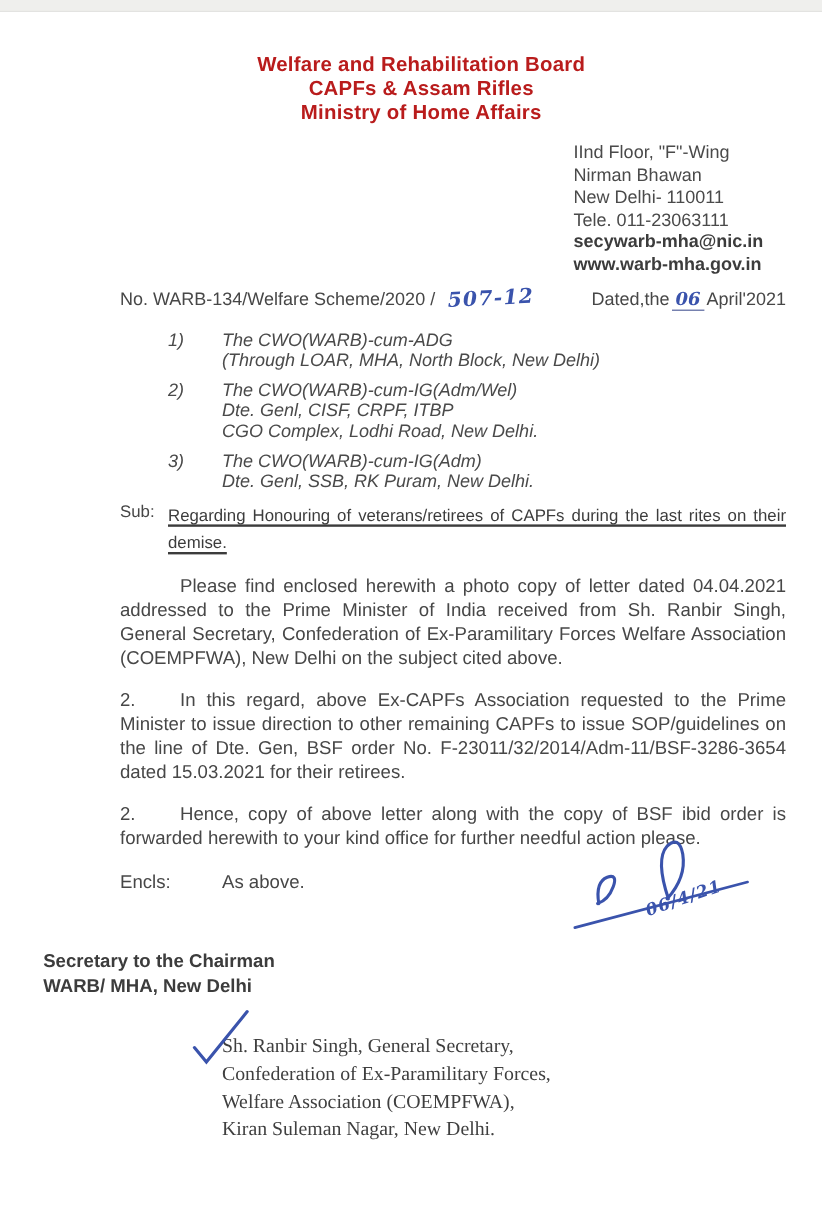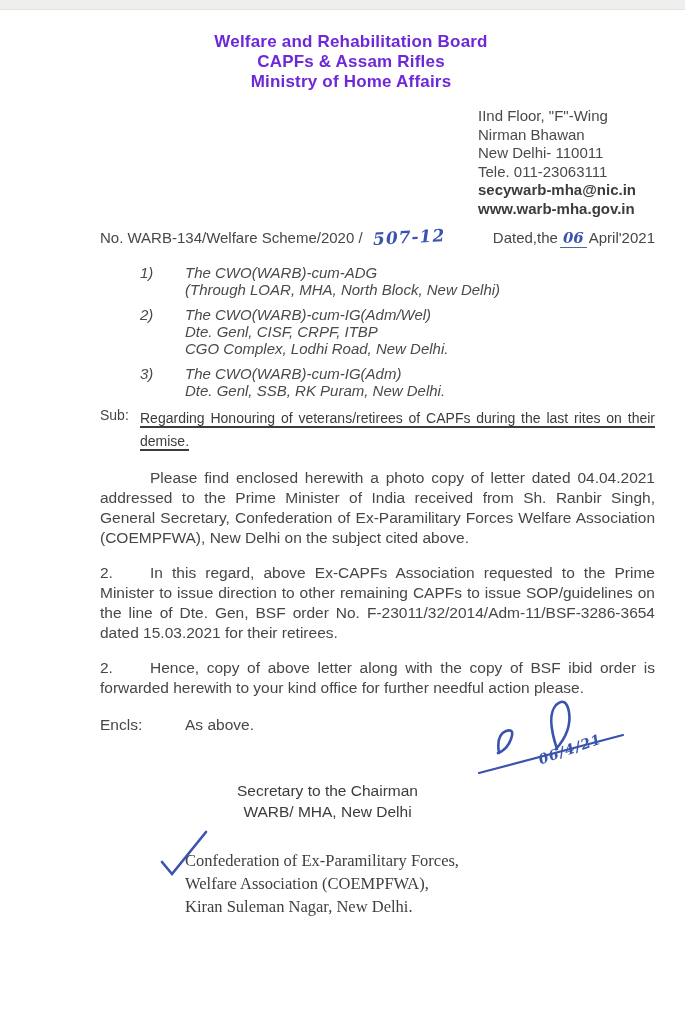--- a/index.html
+++ b/index.html
@@ -11,26 +11,26 @@
     position:relative;
     overflow:hidden;
   }
   .scan-band {
     position:absolute; top:0; left:0; right:0;
     height:9px; background:#efefed;
     border-bottom:1px solid #e3e3e1;
   }
   
   .letterhead {
-    padding-top:32px;
+    padding-top:44px;
     text-align:center;
     font-weight:bold;
     font-size:17px;
     line-height:20px;
-    color:#6d28d9;
+    color:#b91c1c;
     letter-spacing:0.2px;
     margin-left:17px;
   }
   
   .address-block {
     margin:15px 0 0 478px;
     font-size:15px;
     line-height:18.5px;
     color:#4a4a4a;
   }
@@ -113,25 +113,26 @@
   .sig-date {
     position:absolute;
     left:64px; top:48px;
     font-size:14px;
     transform:rotate(-19deg);
     letter-spacing:1px;
   }
   
   .signatory {
     margin:46px 30px 0 0;
-    text-align:center;
-    font-weight:normal;
+    text-align:left;
+    font-weight:bold;
     font-size:15.5px;
     line-height:21px;
     color:#3c3c3c;
+    padding-left:36px;
   }
   
   .copy-block {
     position:relative;
     margin:28px 30px 0 100px;
     font-family:"Liberation Serif", serif;
     font-size:16.5px;
     line-height:21px;
     color:#3f3f3f;
   }
@@ -228,17 +229,18 @@
 <div class="signatory">
   <div>Secretary to the Chairman</div>
   <div>WARB/ MHA, New Delhi</div>
 </div>
 
 <div class="copy-block">
   <svg class="tick-svg" width="50" height="40" viewBox="0 0 50 40">
     <path d="M2,26 L12,38 L46,-4" fill="none" stroke-width="2.6" stroke-linecap="round" stroke="#3a53ac"></path>
   </svg>
   <div class="copy-lines">
+    <div>Sh. Ranbir Singh, General Secretary,</div>
     <div>Confederation of Ex-Paramilitary Forces,</div>
     <div>Welfare Association (COEMPFWA),</div>
     <div>Kiran Suleman Nagar, New Delhi.</div>
   </div>
 </div>
 
 </body></html>

